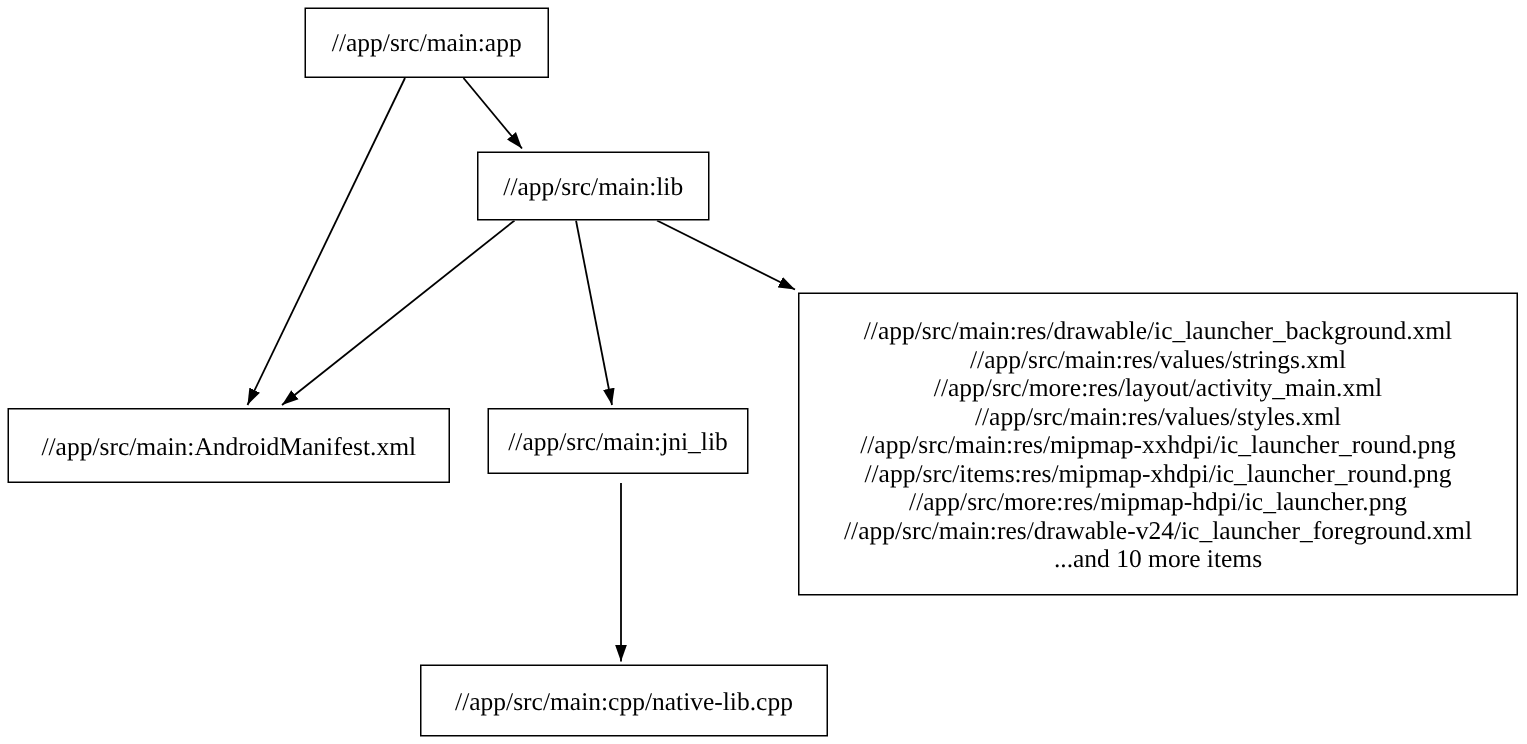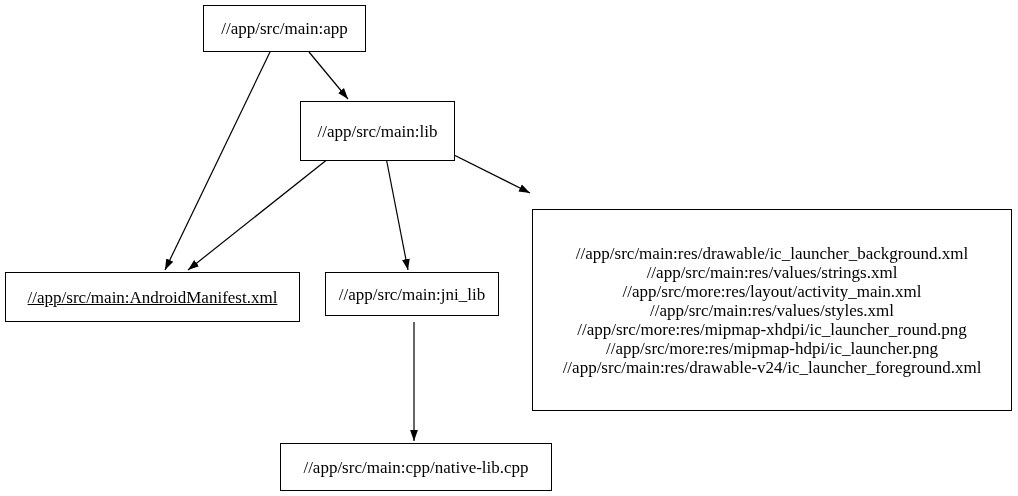--- a/index.html
+++ b/index.html
@@ -24,25 +24,25 @@
     background: #ffffff;
     display: flex;
     align-items: center;
     justify-content: center;
     text-align: center;
     font-size: 17px;
     line-height: 19px;
     white-space: nowrap;
   }
   .node-app      { left: 203px; top: 5px;   width: 163px; height: 47px; }
-  .node-lib      { left: 300px; top: 101px; width: 155px; height: 60px; }
-  .node-manifest { left: 5px;   top: 272px; width: 295px; height: 50px; text-decoration: underline; }
+  .node-lib      { left: 318px; top: 101px; width: 155px; height: 46px; }
+  .node-manifest { left: 5px;   top: 272px; width: 295px; height: 50px; }
   .node-jni      { left: 325px; top: 272px; width: 174px; height: 44px; }
   .node-res      { left: 532px; top: 195px; width: 480px; height: 202px;
-                   flex-direction: column; justify-content: center; margin-top: 14px; }
+                   flex-direction: column; justify-content: center; }
   .node-cpp      { left: 280px; top: 443px; width: 272px; height: 48px; justify-content: center; }
   .res-line { display: block; }
   #edges {
     position: absolute;
     left: 0; top: 0;
     width: 1018px;
     height: 496px;
     pointer-events: none;
   }
   #edges line { stroke: #000000; stroke-width: 1.2px; }
@@ -80,22 +80,24 @@
 
   <div class="node node-jni">
     <span>//app/src/main:jni_lib</span>
   </div>
 
   <div class="node node-res">
     <span class="res-line">//app/src/main:res/drawable/ic_launcher_background.xml</span>
     <span class="res-line">//app/src/main:res/values/strings.xml</span>
     <span class="res-line">//app/src/more:res/layout/activity_main.xml</span>
     <span class="res-line">//app/src/main:res/values/styles.xml</span>
-    <span class="res-line">//app/src/more:res/mipmap-xhdpi/ic_launcher_round.png</span>
+    <span class="res-line">//app/src/main:res/mipmap-xxhdpi/ic_launcher_round.png</span>
+    <span class="res-line">//app/src/items:res/mipmap-xhdpi/ic_launcher_round.png</span>
     <span class="res-line">//app/src/more:res/mipmap-hdpi/ic_launcher.png</span>
     <span class="res-line">//app/src/main:res/drawable-v24/ic_launcher_foreground.xml</span>
+    <span class="res-line">...and 10 more items</span>
   </div>
 
   <div class="node node-cpp">
     <span>//app/src/main:cpp/native-lib.cpp</span>
   </div>
 
 </div>
 
 </body></html>

